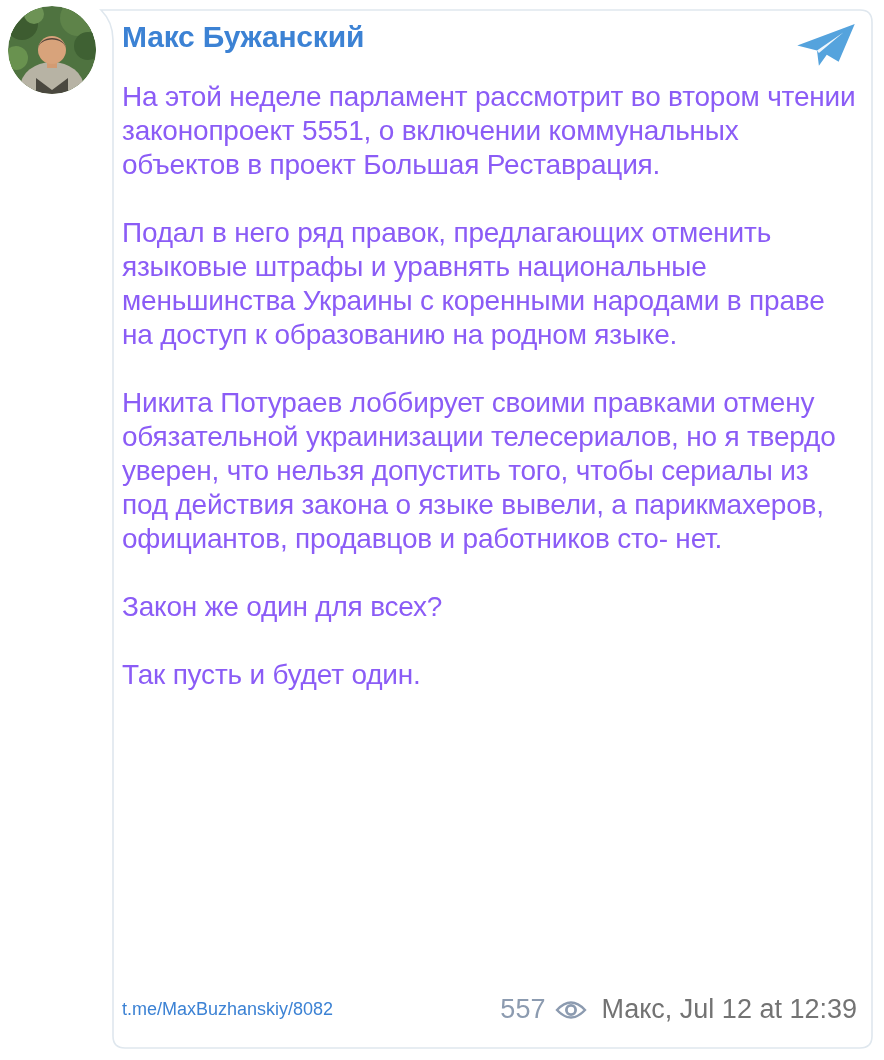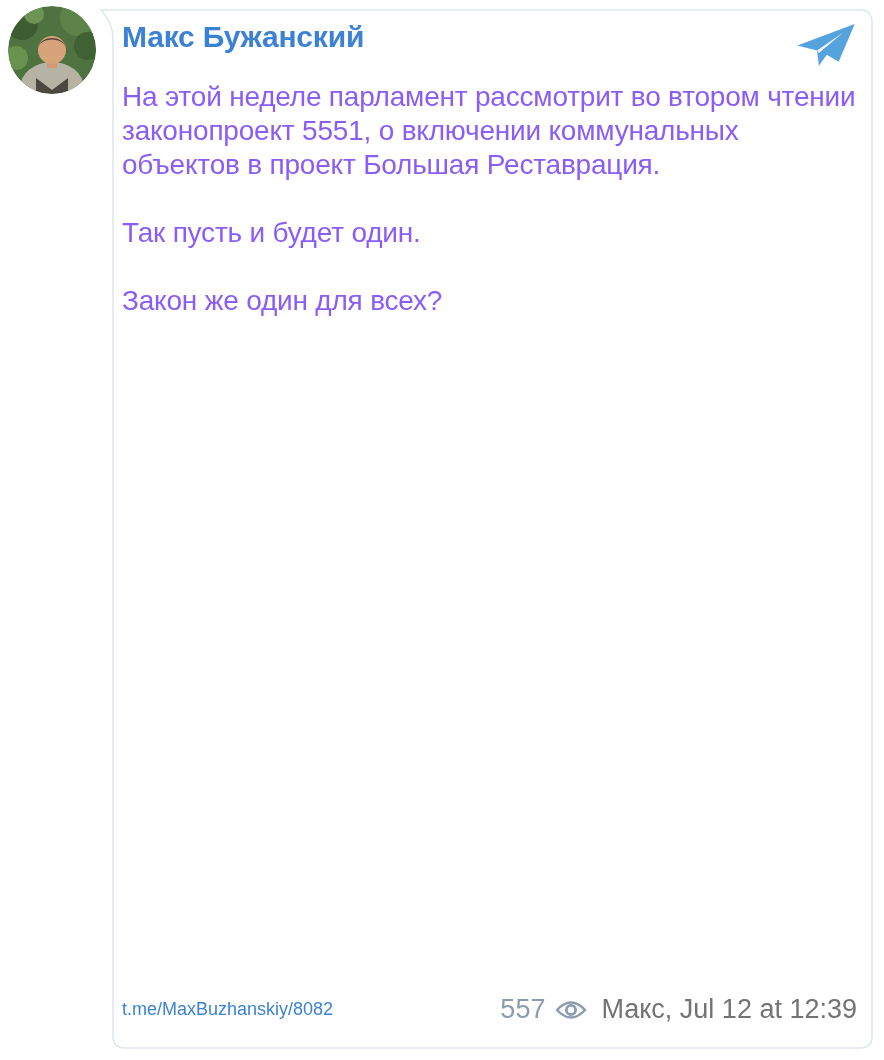--- a/index.html
+++ b/index.html
@@ -66,22 +66,24 @@
     <div class="header-row">
       <span class="author-name">Макс Бужанский</span>
       <svg class="plane-icon" viewBox="0 0 32 24">
         <path d="M31 1 L1 12.2 L11.3 14.9 L12.3 22.8 L16.4 17.1 L22.6 20.8 Z" fill="#55a3dd"></path>
         <path d="M11.3 14.9 L25 5.5 L12.3 16.2 Z" fill="#ffffff" opacity="0.9"></path>
       </svg>
     </div>
 
     <div class="post-body">
         <p class="para">На этой неделе парламент рассмотрит во втором чтении законопроект 5551, о включении коммунальных объектов в проект Большая Реставрация.</p>
+        <p class="para">Подал в него ряд правок, предлагающих отменить языковые штрафы и уравнять национальные меньшинства Украины с коренными народами в праве на доступ к образованию на родном языке.</p>
+        <p class="para">Никита Потураев лоббирует своими правками отмену обязательной украинизации телесериалов, но я твердо уверен, что нельзя допустить того, чтобы сериалы из под действия закона о языке вывели, а парикмахеров, официантов, продавцов и работников сто- нет.</p>
+        <p class="para">Закон же один для всех?</p>
         <p class="para">Так пусть и будет один.</p>
-        <p class="para">Закон же один для всех?</p>
       </div>
   </div>
 
   <div class="footer-row">
     <span class="post-link">t.me/MaxBuzhanskiy/8082</span>
     <span class="meta">
       <span class="views-count">557</span>
       <svg class="eye-icon" viewBox="0 0 32 22">
         <path d="M2 11 Q16 -4 30 11 Q16 26 2 11 Z" fill="none" stroke="#8c9bb0" stroke-width="2.4"></path>
         <circle cx="16" cy="11" r="4.6" fill="none" stroke="#8c9bb0" stroke-width="2.8"></circle>

